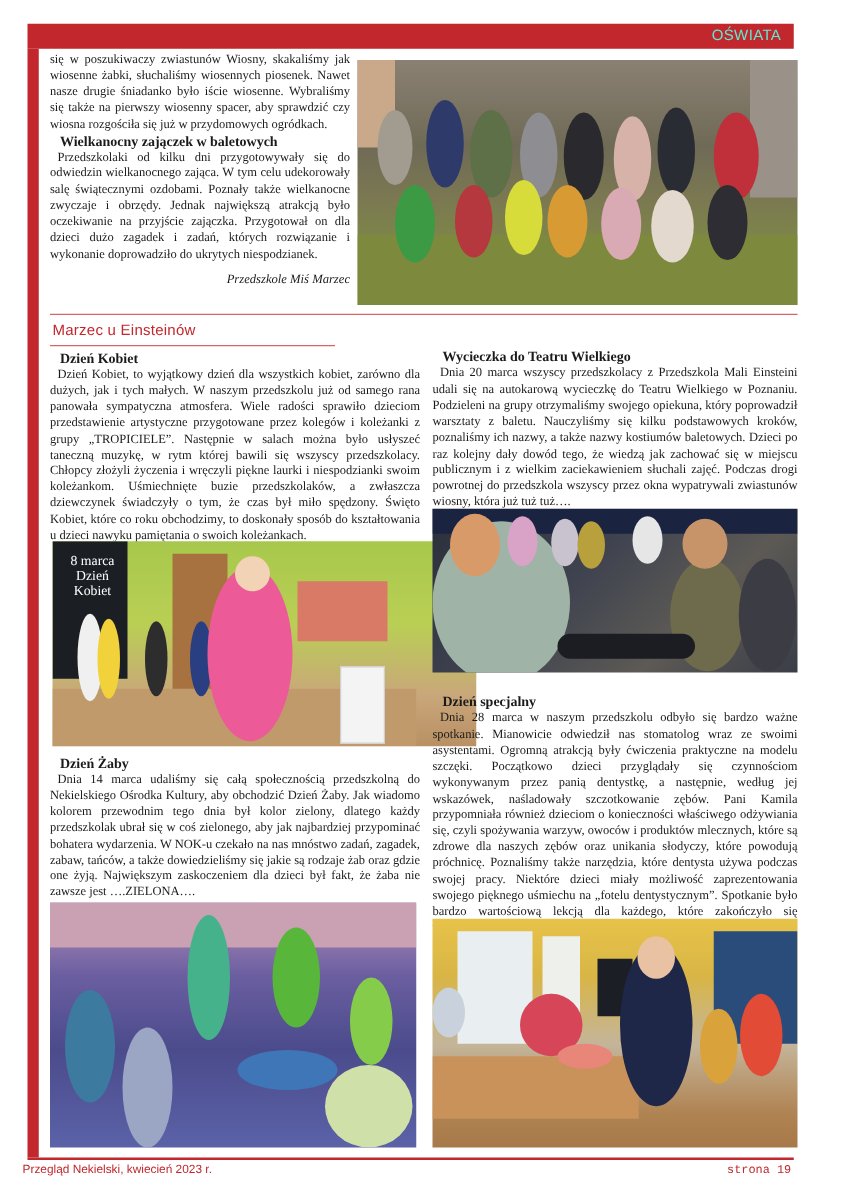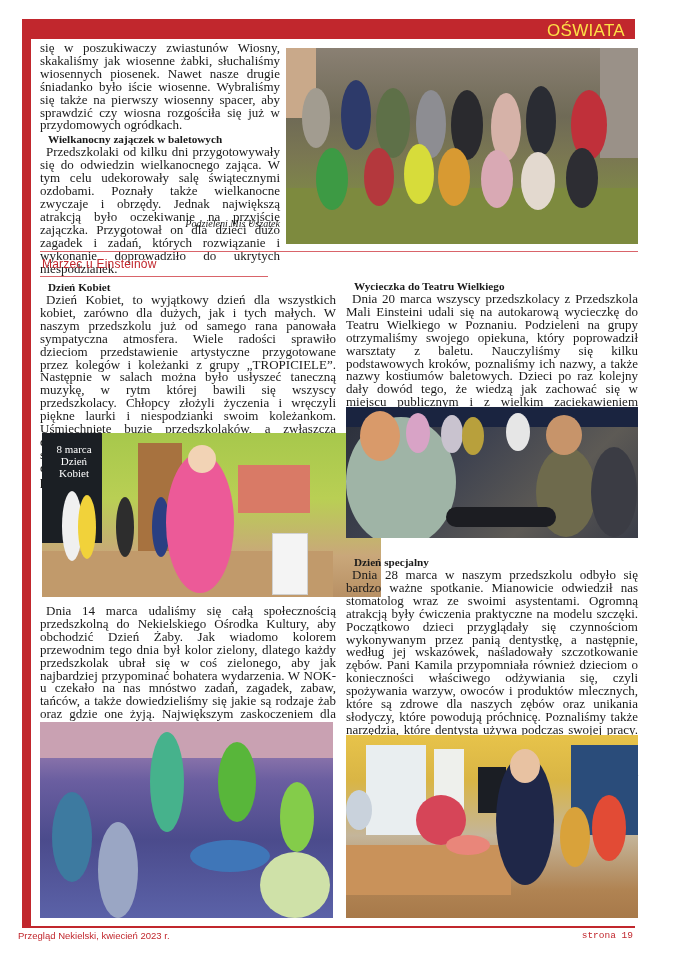--- a/index.html
+++ b/index.html
@@ -1,22 +1,22 @@
 <!DOCTYPE html>
 <html><head>
   <meta charset="utf-8">
   <style>
     html, body { margin: 0; padding: 0; background: #ffffff; }
     body { width: 679px; height: 960px; position: relative; overflow: hidden; font-family: "Liberation Serif", "DejaVu Serif", serif; color: #1a1a1a; }
 
     .top-bar { position: absolute; left: 22px; top: 19px; width: 613px; height: 20px; background: #c1272d; }
-    .section-label { position: absolute; right: 10px; top: 2px; color: #fde047; font-family: "Liberation Sans", "DejaVu Sans", sans-serif; font-size: 17px; letter-spacing: 0.3px; }
+    .section-label { position: absolute; right: 10px; top: 2px; color: #5eead4; font-family: "Liberation Sans", "DejaVu Sans", sans-serif; font-size: 12px; letter-spacing: 0.3px; }
     .left-bar { position: absolute; left: 22px; top: 39px; width: 9px; height: 887px; background: #c1272d; }
 
-    .text { font-size: 13px; line-height: 12.9px; text-align: justify; text-indent: 6px; margin: 0; hyphens: manual; }
+    .text { font-size: 10px; line-height: 12.9px; text-align: justify; text-indent: 6px; margin: 0; hyphens: manual; }
     .heading { font-weight: bold; font-size: 11.2px; margin: 0 0 0 8px; line-height: 13px; }
 
     .block { position: absolute; }
 
     .top-text { left: 40px; top: 42px; width: 240px; }
     .signature { position: absolute; left: 40px; top: 218px; width: 240px; text-align: right; font-style: italic; font-size: 10.1px; }
 
     .photo { position: absolute; overflow: hidden; }
     .photo-easter { left: 286px; top: 48px; width: 352px; height: 196px; background: linear-gradient(180deg, #8a8073 0%, #6f6a56 35%, #7a7752 55%, #7f8b46 80%, #8b8a4a 100%); }
     .photo-women { left: 42px; top: 433px; width: 339px; height: 164px; background: linear-gradient(180deg, #a7c84c 0%, #b9cf54 40%, #c9a77a 75%, #b89064 100%); }
@@ -49,21 +49,21 @@
 <div class="top-bar">
   <span class="section-label">OŚWIATA</span>
 </div>
 <div class="left-bar"></div>
 
 <div class="block top-text">
   <p class="text" style="text-indent:0">się w poszukiwaczy zwiastunów Wiosny, skakaliśmy jak wiosenne żabki, słuchaliśmy wiosennych piosenek. Nawet nasze drugie śniadanko było iście wiosenne. Wybraliśmy się także na pierwszy wiosenny spacer, aby sprawdzić czy wiosna rozgościła się już w przydomowych ogródkach.</p>
   <h3 class="heading" style="margin-top:1px">Wielkanocny zajączek w baletowych</h3>
   <p class="text">Przedszkolaki od kilku dni przygotowywały się do odwiedzin wielkanocnego zająca. W tym celu udekorowały salę świątecznymi ozdobami. Poznały także wielkanocne zwyczaje i obrzędy. Jednak największą atrakcją było oczekiwanie na przyjście zajączka. Przygotował on dla dzieci dużo zagadek i zadań, których rozwiązanie i wykonanie doprowadziło do ukrytych niespodzianek.</p>
 </div>
-<div class="signature">Podzieleni Miś Uszatek</div>
+<div class="signature">Przedszkole Miś Marzec</div>
 
 <div class="photo photo-easter">
   <div class="bar-shape" style="left:0;top:0;width:30px;height:70px;background:#c9a98a;"></div>
   <div class="bar-shape" style="right:0;top:0;width:38px;height:110px;background:#9a9188;"></div>
   <div class="bar-shape" style="left:0;top:140px;width:352px;height:56px;background:#7d8a3e;"></div>
   <div class="blob" style="left:16px;top:40px;width:28px;height:60px;background:#a29c90;"></div>
   <div class="blob" style="left:55px;top:32px;width:30px;height:70px;background:#2d3a6a;"></div>
   <div class="blob" style="left:90px;top:40px;width:34px;height:70px;background:#5e7048;"></div>
   <div class="blob" style="left:130px;top:42px;width:30px;height:68px;background:#8d8d92;"></div>
   <div class="blob" style="left:165px;top:42px;width:32px;height:70px;background:#2a2a2e;"></div>
@@ -96,20 +96,21 @@
   <div class="blob" style="left:20px;top:58px;width:20px;height:70px;background:#f0f0f0;"></div>
   <div class="blob" style="left:36px;top:62px;width:18px;height:64px;background:#f1d23a;"></div>
   <div class="blob" style="left:74px;top:64px;width:18px;height:60px;background:#2d2d2d;"></div>
   <div class="blob" style="left:110px;top:64px;width:18px;height:60px;background:#2a3f82;"></div>
   <div class="blob" style="left:124px;top:20px;width:68px;height:140px;background:#ec5a98;"></div>
   <div class="blob" style="left:146px;top:12px;width:28px;height:28px;background:#f2d3b5;"></div>
   <div class="bar-shape" style="left:230px;top:100px;width:34px;height:60px;background:#f4f4f4;border:1px solid #d0d0d0;"></div>
 </div>
 
 <div class="block zaby">
+  <h3 class="heading">Dzień Żaby</h3>
   <p class="text">Dnia 14 marca udaliśmy się całą społecznością przedszkolną do Nekielskiego Ośrodka Kultury, aby obchodzić Dzień Żaby. Jak wiadomo kolorem przewodnim tego dnia był kolor zielony, dlatego każdy przedszkolak ubrał się w coś zielonego, aby jak najbardziej przypominać bohatera wydarzenia. W NOK-u czekało na nas mnóstwo zadań, zagadek, zabaw, tańców, a także dowiedzieliśmy się jakie są rodzaje żab oraz gdzie one żyją. Największym zaskoczeniem dla dzieci był fakt, że żaba nie zawsze jest ….ZIELONA….</p>
 </div>
 <div class="photo photo-frog">
   <div class="bar-shape" style="left:0;top:0;width:293px;height:36px;background:#c9a1b2;"></div>
   <div class="blob" style="left:110px;top:10px;width:34px;height:100px;background:#46b28c;"></div>
   <div class="blob" style="left:178px;top:20px;width:38px;height:80px;background:#58b63a;"></div>
   <div class="blob" style="left:12px;top:70px;width:40px;height:90px;background:#3d7aa0;"></div>
   <div class="blob" style="left:58px;top:100px;width:40px;height:96px;background:#9aa6c4;"></div>
   <div class="blob" style="left:150px;top:118px;width:80px;height:32px;background:#3f76b8;"></div>
   <div class="blob" style="left:220px;top:130px;width:70px;height:66px;background:#cfe1a8;"></div>

